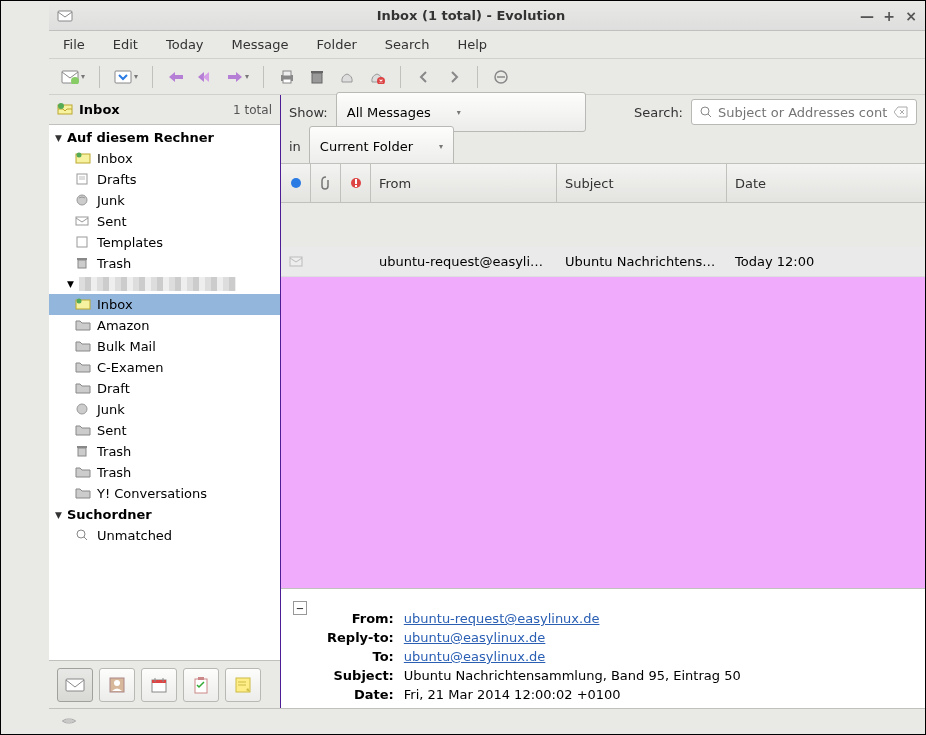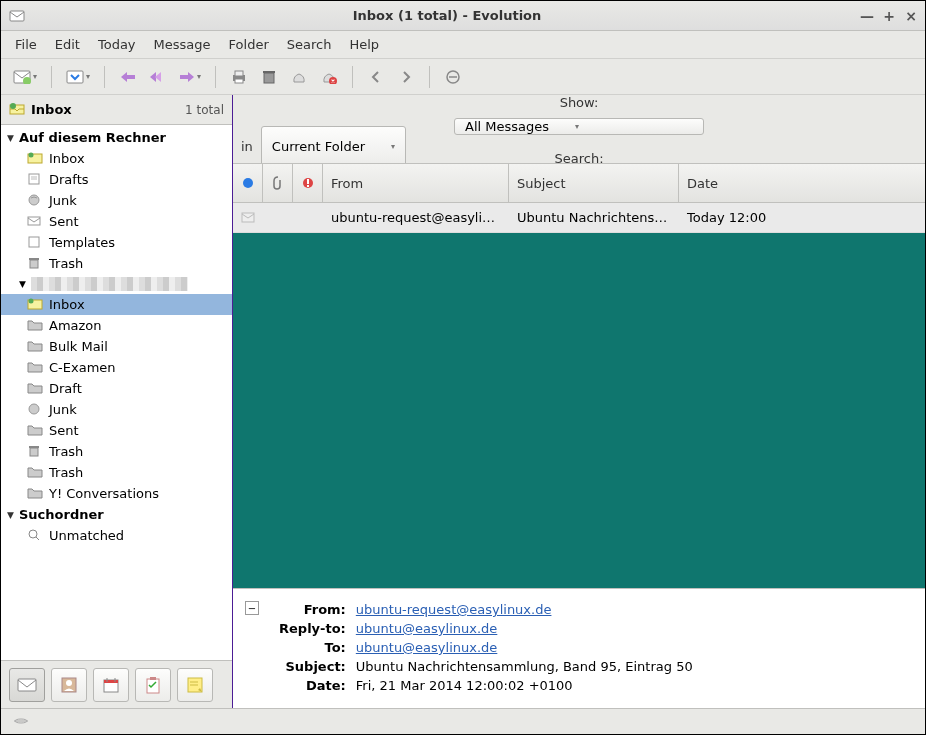--- a/index.html
+++ b/index.html
@@ -1,27 +1,27 @@
 <!DOCTYPE html>
 <html><head>
 <meta charset="utf-8">
 <style>
 * { box-sizing: border-box; margin: 0; padding: 0; font-family: "Segoe UI", "DejaVu Sans", sans-serif; font-size: 13px; }
 body { background: #fff; }
-.window { width: 926px; height: 735px; background: #e9e9e6; border: 1px solid #000; display: flex; flex-direction: column; box-shadow: 0 4px 12px rgba(0,0,0,0.3); }
+.window { width: 926px; height: 735px; background: #e9e9e6; border: 1px solid #000; display: flex; flex-direction: column; box-shadow: 0 4px 12px rgba(0,0,0,0.3); padding-left: 48px; }
 
 
 .titlebar { height: 30px; display: flex; align-items: center; background: linear-gradient(#e9e9e6,#dedede); border-bottom: 1px solid #c0c0bd; padding: 0 8px; }
 .titlebar .icon { width: 16px; height: 16px; margin-right: 8px; }
 .titlebar .title { flex: 1; text-align: center; font-weight: bold; color: #333; }
 .win-controls { display: flex; gap: 10px; }
 .win-btn { width: 12px; height: 12px; cursor: pointer; display:flex;align-items:center;justify-content:center;color:#555;font-size:14px;font-weight:bold; }
 
 
-.menubar { height: 28px; display: flex; align-items: center; padding: 0 6px; gap: 2px; border-bottom: 1px solid #d0d0cd; }
+.menubar { height: 28px; display: flex; align-items: center; padding: 0 6px; gap: 12px; border-bottom: 1px solid #d0d0cd; }
 .menubar span { padding: 4px 8px; cursor: pointer; color: #333; }
 
 
 .toolbar { height: 36px; display: flex; align-items: center; padding: 0 8px; gap: 4px; border-bottom: 1px solid #d0d0cd; }
 .tb-btn { height: 26px; min-width: 26px; padding: 0 4px; display: flex; align-items: center; justify-content: center; cursor: pointer; border-radius: 2px; }
 .tb-sep { width: 1px; height: 22px; background: #c0c0bd; margin: 0 6px; }
 .dropdown-arrow { font-size: 8px; color: #777; margin-left: 2px; }
 
 
 .main-area { flex: 1; display: flex; min-height: 0; }
@@ -40,39 +40,39 @@
 .pixelated .arrow{width:12px;font-size:9px;}
 .pixelated .blur { flex:1; height:14px; background: repeating-linear-gradient(90deg,#ddd,#ddd 6px,#ccc 6px,#ccc 12px,#eee 12px,#eee 18px); margin-right:40px;}
 
 
 .switcher { height: 48px; display: flex; align-items: center; gap: 6px; padding: 0 8px; border-top: 1px solid #c0c0bd; }
 .switch-btn { width: 36px; height: 34px; border: 1px solid #b8b8b5; border-radius: 3px; background: linear-gradient(#fdfdfc,#ececea); display:flex;align-items:center;justify-content:center; cursor:pointer; }
 .switch-btn.active { background: linear-gradient(#e8e8e6,#d8d8d5); border-color:#a0a09d; }
 
 
 .content { flex: 1; display: flex; flex-direction: column; background: #e9e9e6; }
-.filterbar { height: 34px; display: flex; align-items: center; padding: 0 8px; gap: 8px; flex-direction: column; }
+.filterbar { height: 34px; display: flex; align-items: center; padding: 0 8px; gap: 8px; }
 .filterbar2 { height: 34px; display: flex; align-items: center; padding: 0 8px; gap: 8px; }
 .label { color: #333; white-space: nowrap; }
 .combo { height: 40px; border: 1px solid #b8b8b5; border-radius: 3px; background: linear-gradient(#fdfdfc,#ececea); padding: 0 10px; display: flex; align-items: center; gap: 24px; cursor: pointer; }
 .searchbox { flex:1; height: 26px; border: 1px solid #b8b8b5; border-radius: 3px; background: #fff; display:flex;align-items:center;padding:0 8px;gap:6px;}
 .searchbox input { border:none; outline:none; flex:1; background:transparent; color:#888; font-style: normal; }
 
 
 .list-header { height: 40px; display: flex; border-top:1px solid #c0c0bd; border-bottom:1px solid #c0c0bd; background: linear-gradient(#f3f3f1,#e3e3e0); }
 .col { display:flex; align-items:center; padding:0 8px; border-right:1px solid #c0c0bd; font-weight:normal; color:#333; }
 .col.icon-col { width: 30px; justify-content:center; padding:0; }
-.list-body { flex:1; background:#0f766e; overflow-y:auto; }
+.list-body { flex:1; background:#f0abfc; overflow-y:auto;margin-top:44px; }
 .list-row { height: 30px; display:flex; align-items:center; background:#eaeaea; border-bottom:1px solid #ddd; cursor:pointer;}
 .list-row .cell { padding:0 8px; overflow:hidden; text-overflow:ellipsis; white-space:nowrap; }
 
 
 .preview { height: 120px; border-top: 1px solid #c0c0bd; background:#fff; padding: 10px 14px; overflow:auto; position:relative;}
 .collapse-btn { position:absolute; left:12px; top:12px; width:14px;height:14px;border:1px solid #999; display:flex;align-items:center;justify-content:center;font-size:10px;cursor:pointer;background:#fff;}
-.preview table { margin-left: 30px; }
+.preview table { margin-left: 30px; margin-top: 9px; }
 .preview td.k { text-align:right; font-weight:bold; padding: 1px 8px 1px 0; vertical-align:top; }
 .preview td.v { padding: 1px 0; }
 .preview a { color: #2a5fb4; text-decoration: underline; }
 
 
 .statusbar { height: 26px; border-top:1px solid #c0c0bd; display:flex;align-items:center;padding:0 10px; }
 .statusbar .grip{width:20px;height:12px;color:#888;}
 
 
 svg { display:block; }

